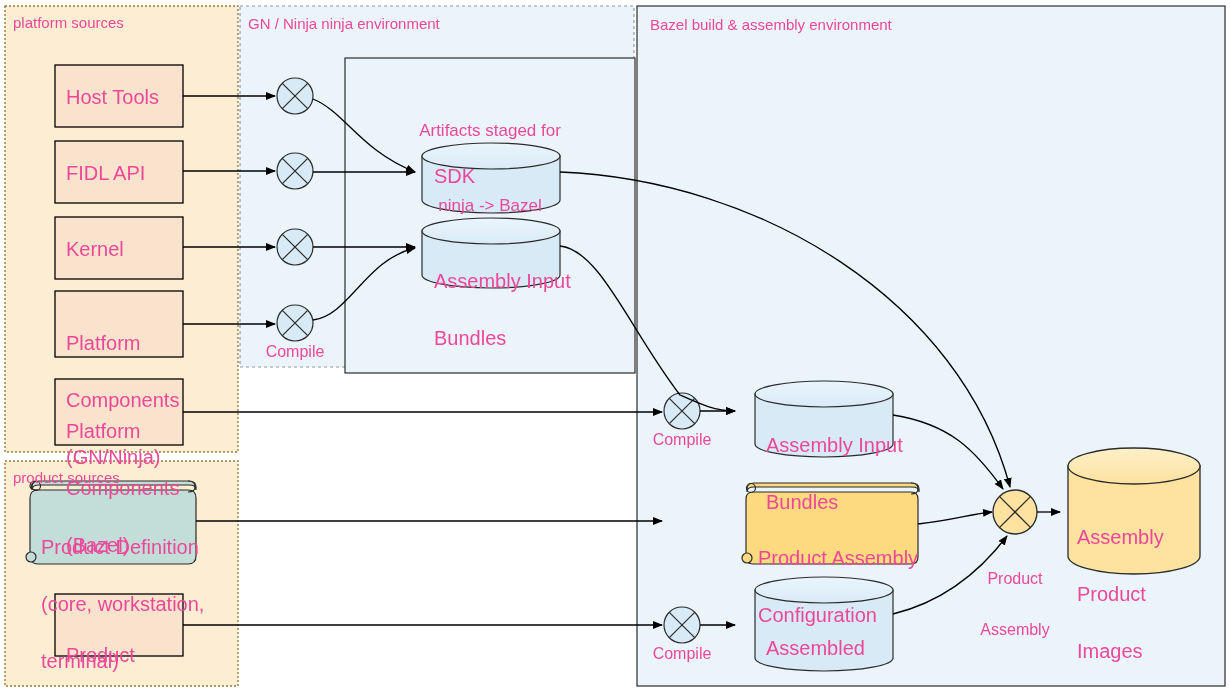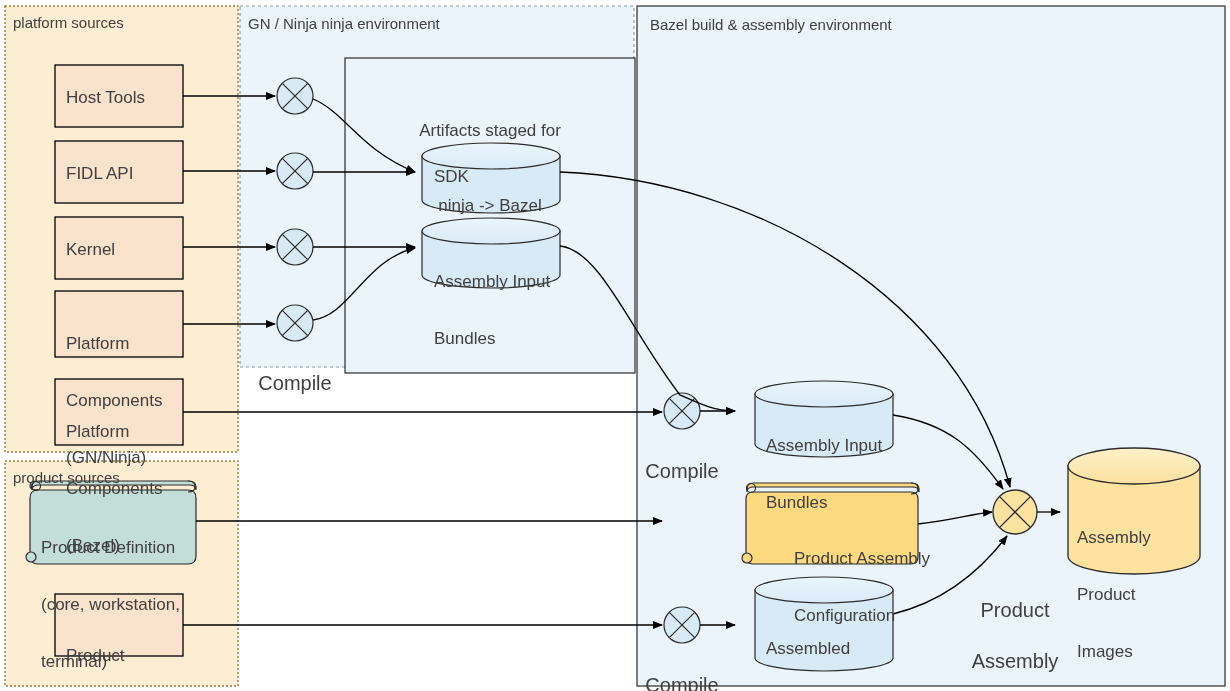--- a/index.html
+++ b/index.html
@@ -1,22 +1,22 @@
 <!DOCTYPE html>
 <html><head>
 <meta charset="utf-8">
 <style>
   html, body { margin:0; padding:0; background:#ffffff; }
   body { width:1230px; height:691px; font-family:"Liberation Sans", sans-serif; }
   #stage { position:relative; width:1230px; height:691px; overflow:hidden; background:#ffffff; }
   svg.layer { position:absolute; left:0; top:0; width:1230px; height:691px; }
-  .lbl { position:absolute; font-family:"Liberation Sans", sans-serif; color:#404040; white-space:pre; }
+  .lbl { position:absolute; font-family:"Liberation Sans", sans-serif; color:#ec4899; white-space:pre; }
   .region-title { font-size:15px; }
-  .node-label { font-size:17px; line-height:19px; }
-  .small-label { font-size:20px; line-height:17px; text-align:center;margin-top:32px; }
+  .node-label { font-size:20px; line-height:19px; }
+  .small-label { font-size:16px; line-height:17px; text-align:center; }
   .center { text-align:center; }
 </style>
 </head>
 <body>
 
 <div id="stage">
 
   <svg class="layer" viewBox="0 0 1230 691">
     <defs>
       <marker id="arrow" markerWidth="10" markerHeight="8" refX="9" refY="4" orient="auto" markerUnits="userSpaceOnUse">
@@ -239,21 +239,21 @@
     <div>Assembled</div>
     
     
   </div>
   <div class="lbl node-label" style="left:1077px; top:490px;">
     <div>Assembly</div>
     <div>Product</div>
     <div>Images</div>
   </div>
 
-  <div class="lbl node-label" style="left:758px; top:511px;margin-left:36px;">
+  <div class="lbl node-label" style="left:758px; top:511px;">
     <div>Product Assembly</div>
     <div>Configuration</div>
   </div>
   <div class="lbl small-label" style="left:965px; top:536px; width:100px;">
     <div>Product</div>
     <div>Assembly</div>
   </div>
 
 </div>
 

